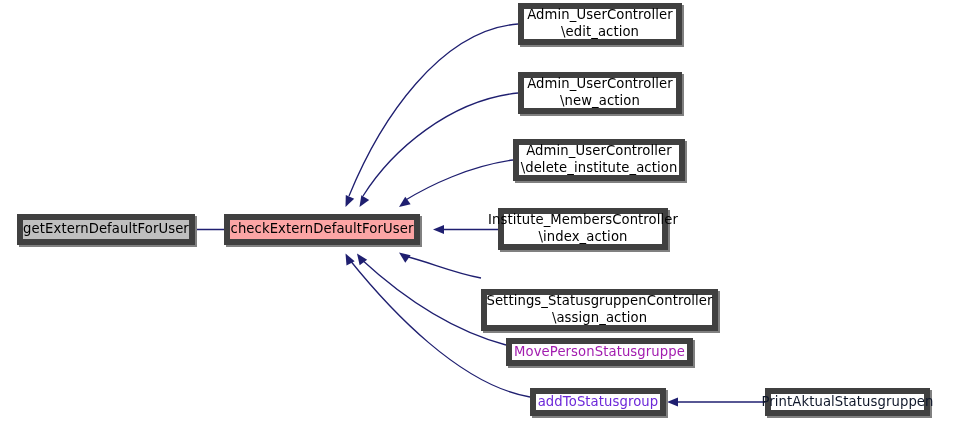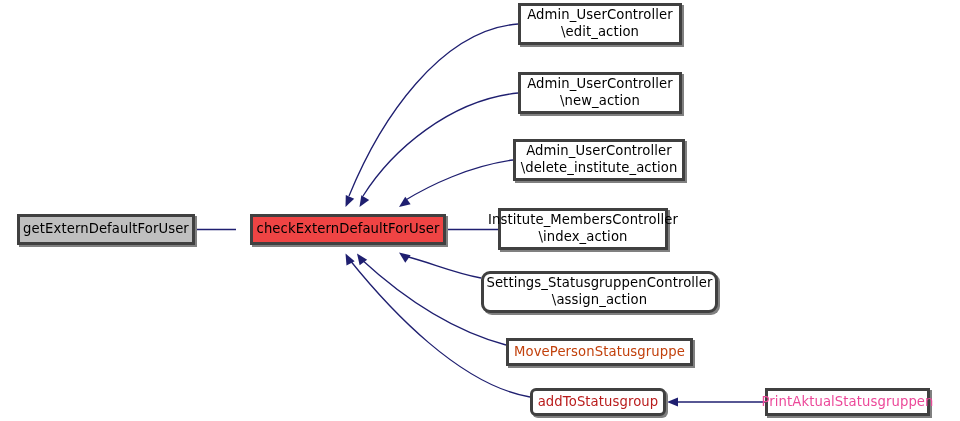--- a/index.html
+++ b/index.html
@@ -20,21 +20,21 @@
     position: absolute;
     left: 0;
     top: 0;
     width: 960px;
     height: 421px;
     pointer-events: none;
   }
   .node {
     position: absolute;
     box-sizing: border-box;
-    border: 3px solid #a21caf;
+    border: 6px solid #a21caf;
     background: #ffffff;
     box-shadow: 2px 2px 0 0 #808080;
     display: flex;
     align-items: center;
     justify-content: center;
     text-align: center;
     color: #000000;
     font-size: 13.2px;
     line-height: 1.27;
     letter-spacing: 0.1px;
@@ -63,27 +63,27 @@
       <path d="M 481 278 C 450 272, 430 262, 404 256" fill="none" stroke="#1f1f70" stroke-width="1.3"></path>
       <polygon points="399,252.5 410.62331276421696,255.15680266207158 405.2718283411492,262.6402253061338" fill="#1f1f70"></polygon>
       <path d="M 506 345 C 450 330, 400 295, 361 259" fill="none" stroke="#1f1f70" stroke-width="1.3"></path>
       <polygon points="357,253.5 367.135227666558,259.7799012848163 359.64754586526266,265.12542476175946" fill="#1f1f70"></polygon>
       <path d="M 530 397 C 460 385, 390 310, 349 259" fill="none" stroke="#1f1f70" stroke-width="1.3"></path>
       <polygon points="345.5,253.5 354.65974757574105,261.1327599430813 346.4993942861716,265.38112835806294" fill="#1f1f70"></polygon>
       <path d="M 765 402 L 678 402" fill="none" stroke="#1f1f70" stroke-width="1.3"></path>
       <polygon points="667,402 678,397.4 678,406.6" fill="#1f1f70"></polygon>
     </svg>
 <div class="node highlight" style="left: 17px; top: 214px; width: 178px; height: 31px; border-color: rgb(64, 64, 64); color: rgb(0, 0, 0); background: rgb(191, 191, 191); box-shadow: rgb(128, 128, 128) 2px 2px 0px 0px;">getExternDefaultForUser</div>
-    <div class="node" style="left: 250px; top: 214px; width: 196px; height: 31px; border-color: rgb(64, 64, 64); color: rgb(0, 0, 0); background: #ef4444; box-shadow: rgb(128, 128, 128) 2px 2px 0px 0px;">checkExternDefaultForUser</div>
+    <div class="node" style="left: 224px; top: 214px; width: 196px; height: 31px; border-color: rgb(64, 64, 64); color: rgb(0, 0, 0); background: #fca5a5; box-shadow: rgb(128, 128, 128) 2px 2px 0px 0px;">checkExternDefaultForUser</div>
     <div class="node" style="left: 518px; top: 3px; width: 164px; height: 42px; border-color: rgb(64, 64, 64); color: rgb(0, 0, 0); background: rgb(255, 255, 255); box-shadow: rgb(128, 128, 128) 2px 2px 0px 0px;">Admin_UserController
 \edit_action</div>
     <div class="node" style="left: 518px; top: 72px; width: 164px; height: 42px; border-color: rgb(64, 64, 64); color: rgb(0, 0, 0); background: rgb(255, 255, 255); box-shadow: rgb(128, 128, 128) 2px 2px 0px 0px;">Admin_UserController
 \new_action</div>
     <div class="node" style="left: 513px; top: 139px; width: 172px; height: 42px; border-color: rgb(64, 64, 64); color: rgb(0, 0, 0); background: rgb(255, 255, 255); box-shadow: rgb(128, 128, 128) 2px 2px 0px 0px;">Admin_UserController
 \delete_institute_action</div>
     <div class="node" style="left: 498px; top: 208px; width: 170px; height: 42px; border-color: rgb(64, 64, 64); color: rgb(0, 0, 0); background: rgb(255, 255, 255); box-shadow: rgb(128, 128, 128) 2px 2px 0px 0px;">Institute_MembersController
 \index_action</div>
-    <div class="node" style="left: 481px; top: 271px; width: 237px; height: 42px; border-color: rgb(64, 64, 64); color: rgb(0, 0, 0); background: rgb(255, 255, 255); box-shadow: rgb(128, 128, 128) 2px 2px 0px 0px; border-radius: 9px;">Settings_StatusgruppenController
+    <div class="node" style="left: 481px; top: 289px; width: 237px; height: 42px; border-color: rgb(64, 64, 64); color: rgb(0, 0, 0); background: rgb(255, 255, 255); box-shadow: rgb(128, 128, 128) 2px 2px 0px 0px;">Settings_StatusgruppenController
 \assign_action</div>
-    <div class="node" style="left: 506px; top: 338px; width: 187px; height: 28px; border-color: rgb(64, 64, 64); color: #c2410c; background: rgb(255, 255, 255); box-shadow: rgb(128, 128, 128) 2px 2px 0px 0px;">MovePersonStatusgruppe</div>
-    <div class="node" style="left: 530px; top: 388px; width: 136px; height: 28px; border-color: rgb(64, 64, 64); color: #b91c1c; background: rgb(255, 255, 255); box-shadow: rgb(128, 128, 128) 2px 2px 0px 0px; border-radius: 6px;">addToStatusgroup</div>
-    <div class="node" style="left: 765px; top: 388px; width: 165px; height: 28px; border-color: rgb(64, 64, 64); color: #ec4899; background: rgb(255, 255, 255); box-shadow: rgb(128, 128, 128) 2px 2px 0px 0px;">PrintAktualStatusgruppen</div>
+    <div class="node" style="left: 506px; top: 338px; width: 187px; height: 28px; border-color: rgb(64, 64, 64); color: #a21caf; background: rgb(255, 255, 255); box-shadow: rgb(128, 128, 128) 2px 2px 0px 0px;">MovePersonStatusgruppe</div>
+    <div class="node" style="left: 530px; top: 388px; width: 136px; height: 28px; border-color: rgb(64, 64, 64); color: #6d28d9; background: rgb(255, 255, 255); box-shadow: rgb(128, 128, 128) 2px 2px 0px 0px;">addToStatusgroup</div>
+    <div class="node" style="left: 765px; top: 388px; width: 165px; height: 28px; border-color: rgb(64, 64, 64); color: #0f172a; background: rgb(255, 255, 255); box-shadow: rgb(128, 128, 128) 2px 2px 0px 0px;">PrintAktualStatusgruppen</div>
   </div>
 
 </body></html>

